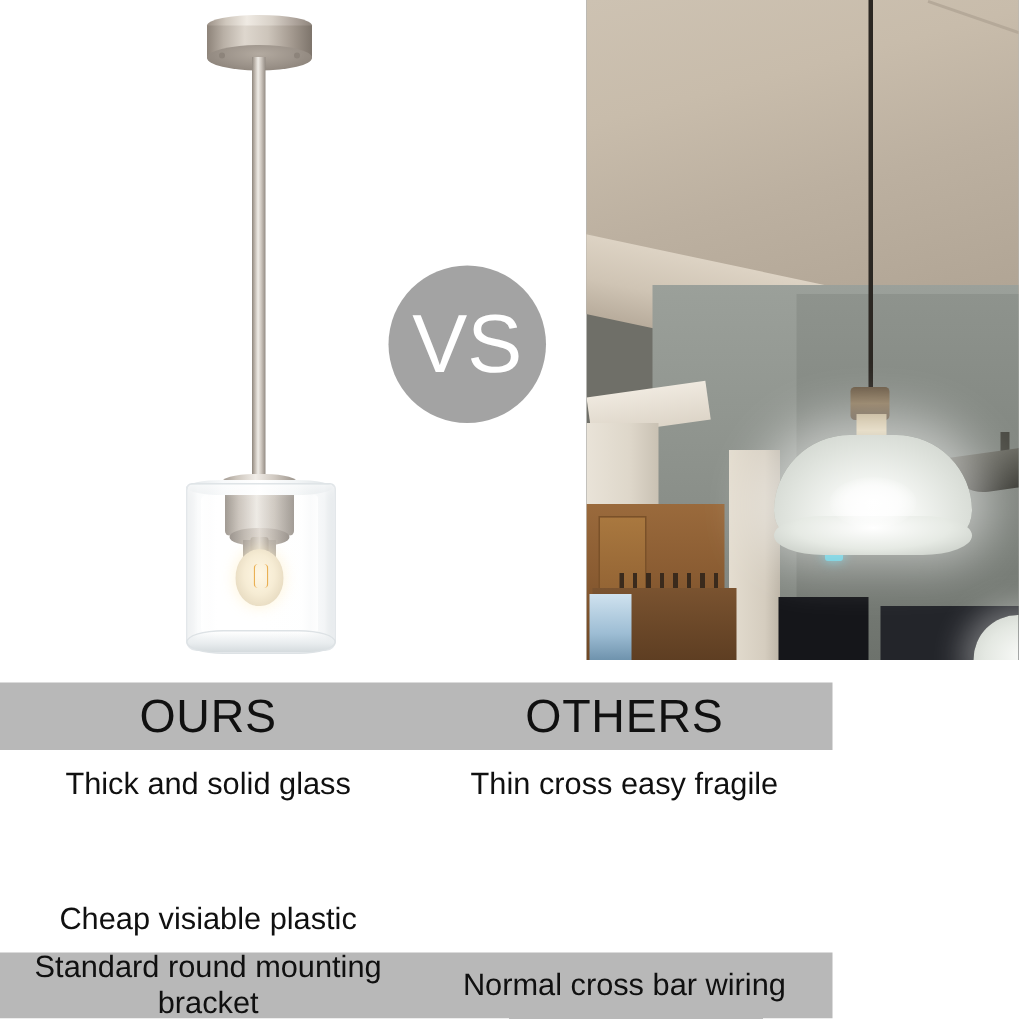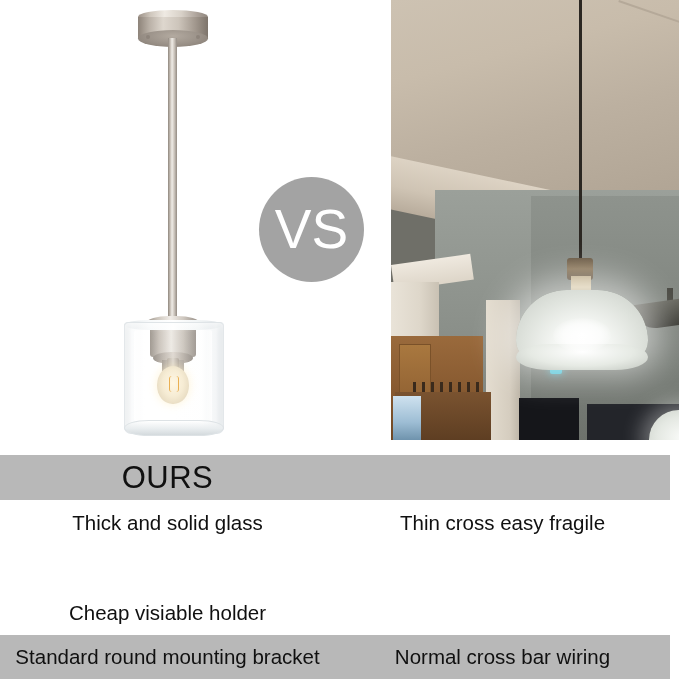--- a/index.html
+++ b/index.html
@@ -232,21 +232,21 @@
     background:linear-gradient(180deg,#6a6a62 0%,#4d4d46 60%,#3a3a34 100%);
     transform:rotate(-8deg);
   }
   .ph-fan-stem{
     position:absolute;left:276px;top:288px;width:6px;height:16px;background:#4a4a43;
   }
 
   
   .table{position:absolute;left:0;top:443px;width:679px;height:236px;background:#fff;}
   .trow{
-    position:absolute;left:0;width:670px;display:flex;align-items:center;
+    position:absolute;left:0;width:555px;display:flex;align-items:center;
   }
   .trow.gray{background:#b8b8b8;}
   .trow.white{background:#ffffff;justify-content:space-between;}
   .cell{
     flex:0 0 50%;text-align:center;color:#101010;
     font-family:"Liberation Sans", sans-serif;font-weight:400;
   }
   .head-row{top:12px;height:45px;}
   .head-row .cell{font-size:31px;letter-spacing:.5px;}
   .r1{top:57px;height:45px;}
@@ -320,30 +320,31 @@
 
     <div class="vs-badge">
       <span>VS</span>
     </div>
   </div>
 
   <div class="table">
 
     <div class="trow gray head-row">
       <div class="cell">OURS</div>
+      <div class="cell">OTHERS</div>
     </div>
 
     <div class="trow white r1">
       <div class="cell">Thick and solid glass</div>
       <div class="cell">Thin cross easy fragile</div>
     </div>
 
 
     <div class="trow white r3">
-      <div class="cell">Cheap visiable holder</div>
+      <div class="cell">Cheap visiable plastic</div>
     </div>
 
     <div class="trow gray r4">
       <div class="cell">Standard round mounting bracket</div>
       <div class="cell">Normal cross bar wiring</div>
     </div>
 
   </div>
 </div>
 

